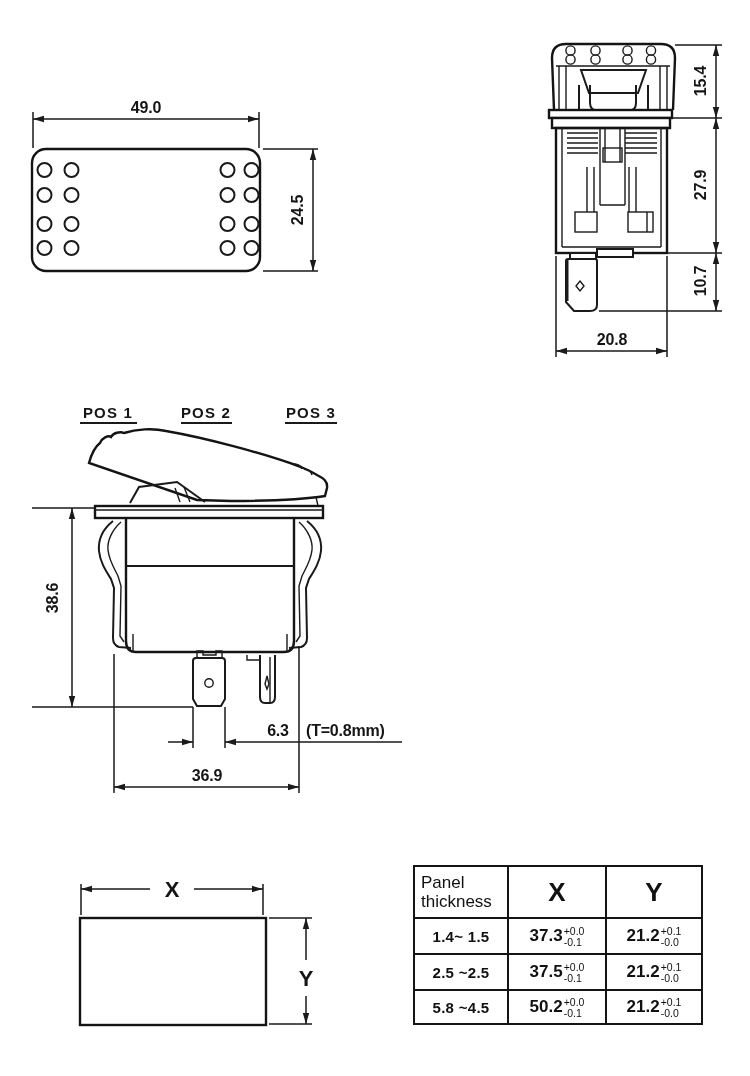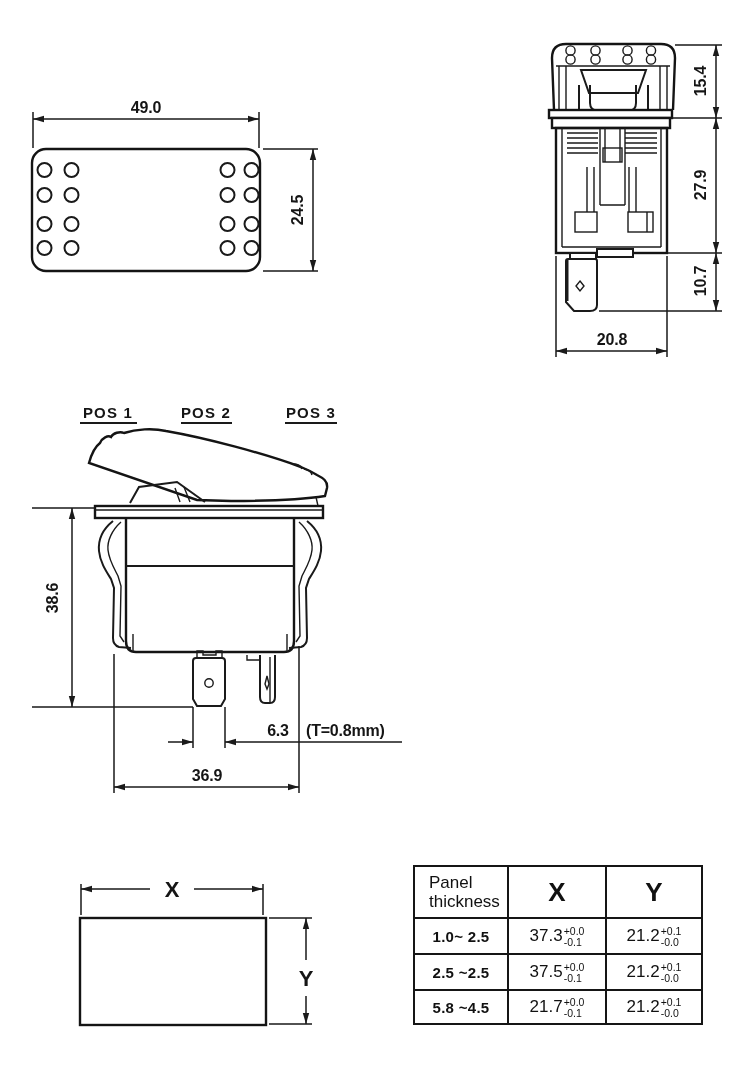--- a/index.html
+++ b/index.html
@@ -17,25 +17,25 @@
   svg text.pos{font-size:15px;letter-spacing:1.2px;}
   svg text.xy{font-size:22px;letter-spacing:0;}
   
   .tbl{position:absolute;left:413px;top:865px;display:grid;
        grid-template-columns:94px 98px 94px;grid-template-rows:52px 36px 36px 32px;
        border:2px solid #151515;background:#fff;color:#111;}
   .tbl>div{border-right:2px solid #151515;border-bottom:2px solid #151515;
        display:flex;align-items:center;justify-content:center;}
   .tbl>div.last{border-right:none;}
   .tbl>div.bot{border-bottom:none;}
-  .tbl .hdr1{justify-content:flex-start;padding-left:14px;font-size:17px;font-weight:400;
+  .tbl .hdr1{justify-content:flex-start;padding-left:6px;font-size:17px;font-weight:400;
        line-height:1.12;}
   .tbl .hdrBig{font-size:26px;font-weight:bold;}
   .tbl .rowlbl{font-size:15px;font-weight:bold;letter-spacing:0.3px;}
-  .tbl .num{font-size:17px;font-weight:normal;}
+  .tbl .num{font-size:17px;font-weight:bold;}
   .tbl .tol{display:inline-flex;flex-direction:column;font-size:10.5px;line-height:1.05;
        font-weight:normal;font-style:normal;margin-left:1px;transform:translateY(1px);}
   .tbl .tol i{font-style:normal;}
 </style>
 </head>
 <body>
 
 <div class="stage">
 <svg width="750" height="1076" viewBox="0 0 750 1076">
 
@@ -201,21 +201,21 @@
     <polygon class="arr" points="306,1024 302.8,1013 309.2,1013"></polygon>
     <text class="xy" x="306" y="986" text-anchor="middle">Y</text>
   </g>
 </svg>
 
 <div class="tbl">
   <div class="hdr1">Panel thickness</div>
   <div class="hdrBig">X</div>
   <div class="hdrBig last">Y</div>
 
-  <div class="rowlbl">1.0~ 2.5</div>
+  <div class="rowlbl">1.4~ 1.5</div>
   <div>
     <span class="num">37.3</span>
         <span class="tol">
           <i>+0.0</i>
           <i>-0.1</i>
         </span>
   </div>
   <div class="last">
     <span class="num">21.2</span>
         <span class="tol">
@@ -235,21 +235,21 @@
   <div class="last">
     <span class="num">21.2</span>
         <span class="tol">
           <i>+0.1</i>
           <i>-0.0</i>
         </span>
   </div>
 
   <div class="rowlbl bot">5.8 ~4.5</div>
   <div class="bot">
-    <span class="num">21.7</span>
+    <span class="num">50.2</span>
         <span class="tol">
           <i>+0.0</i>
           <i>-0.1</i>
         </span>
   </div>
   <div class="last bot">
     <span class="num">21.2</span>
         <span class="tol">
           <i>+0.1</i>
           <i>-0.0</i>

